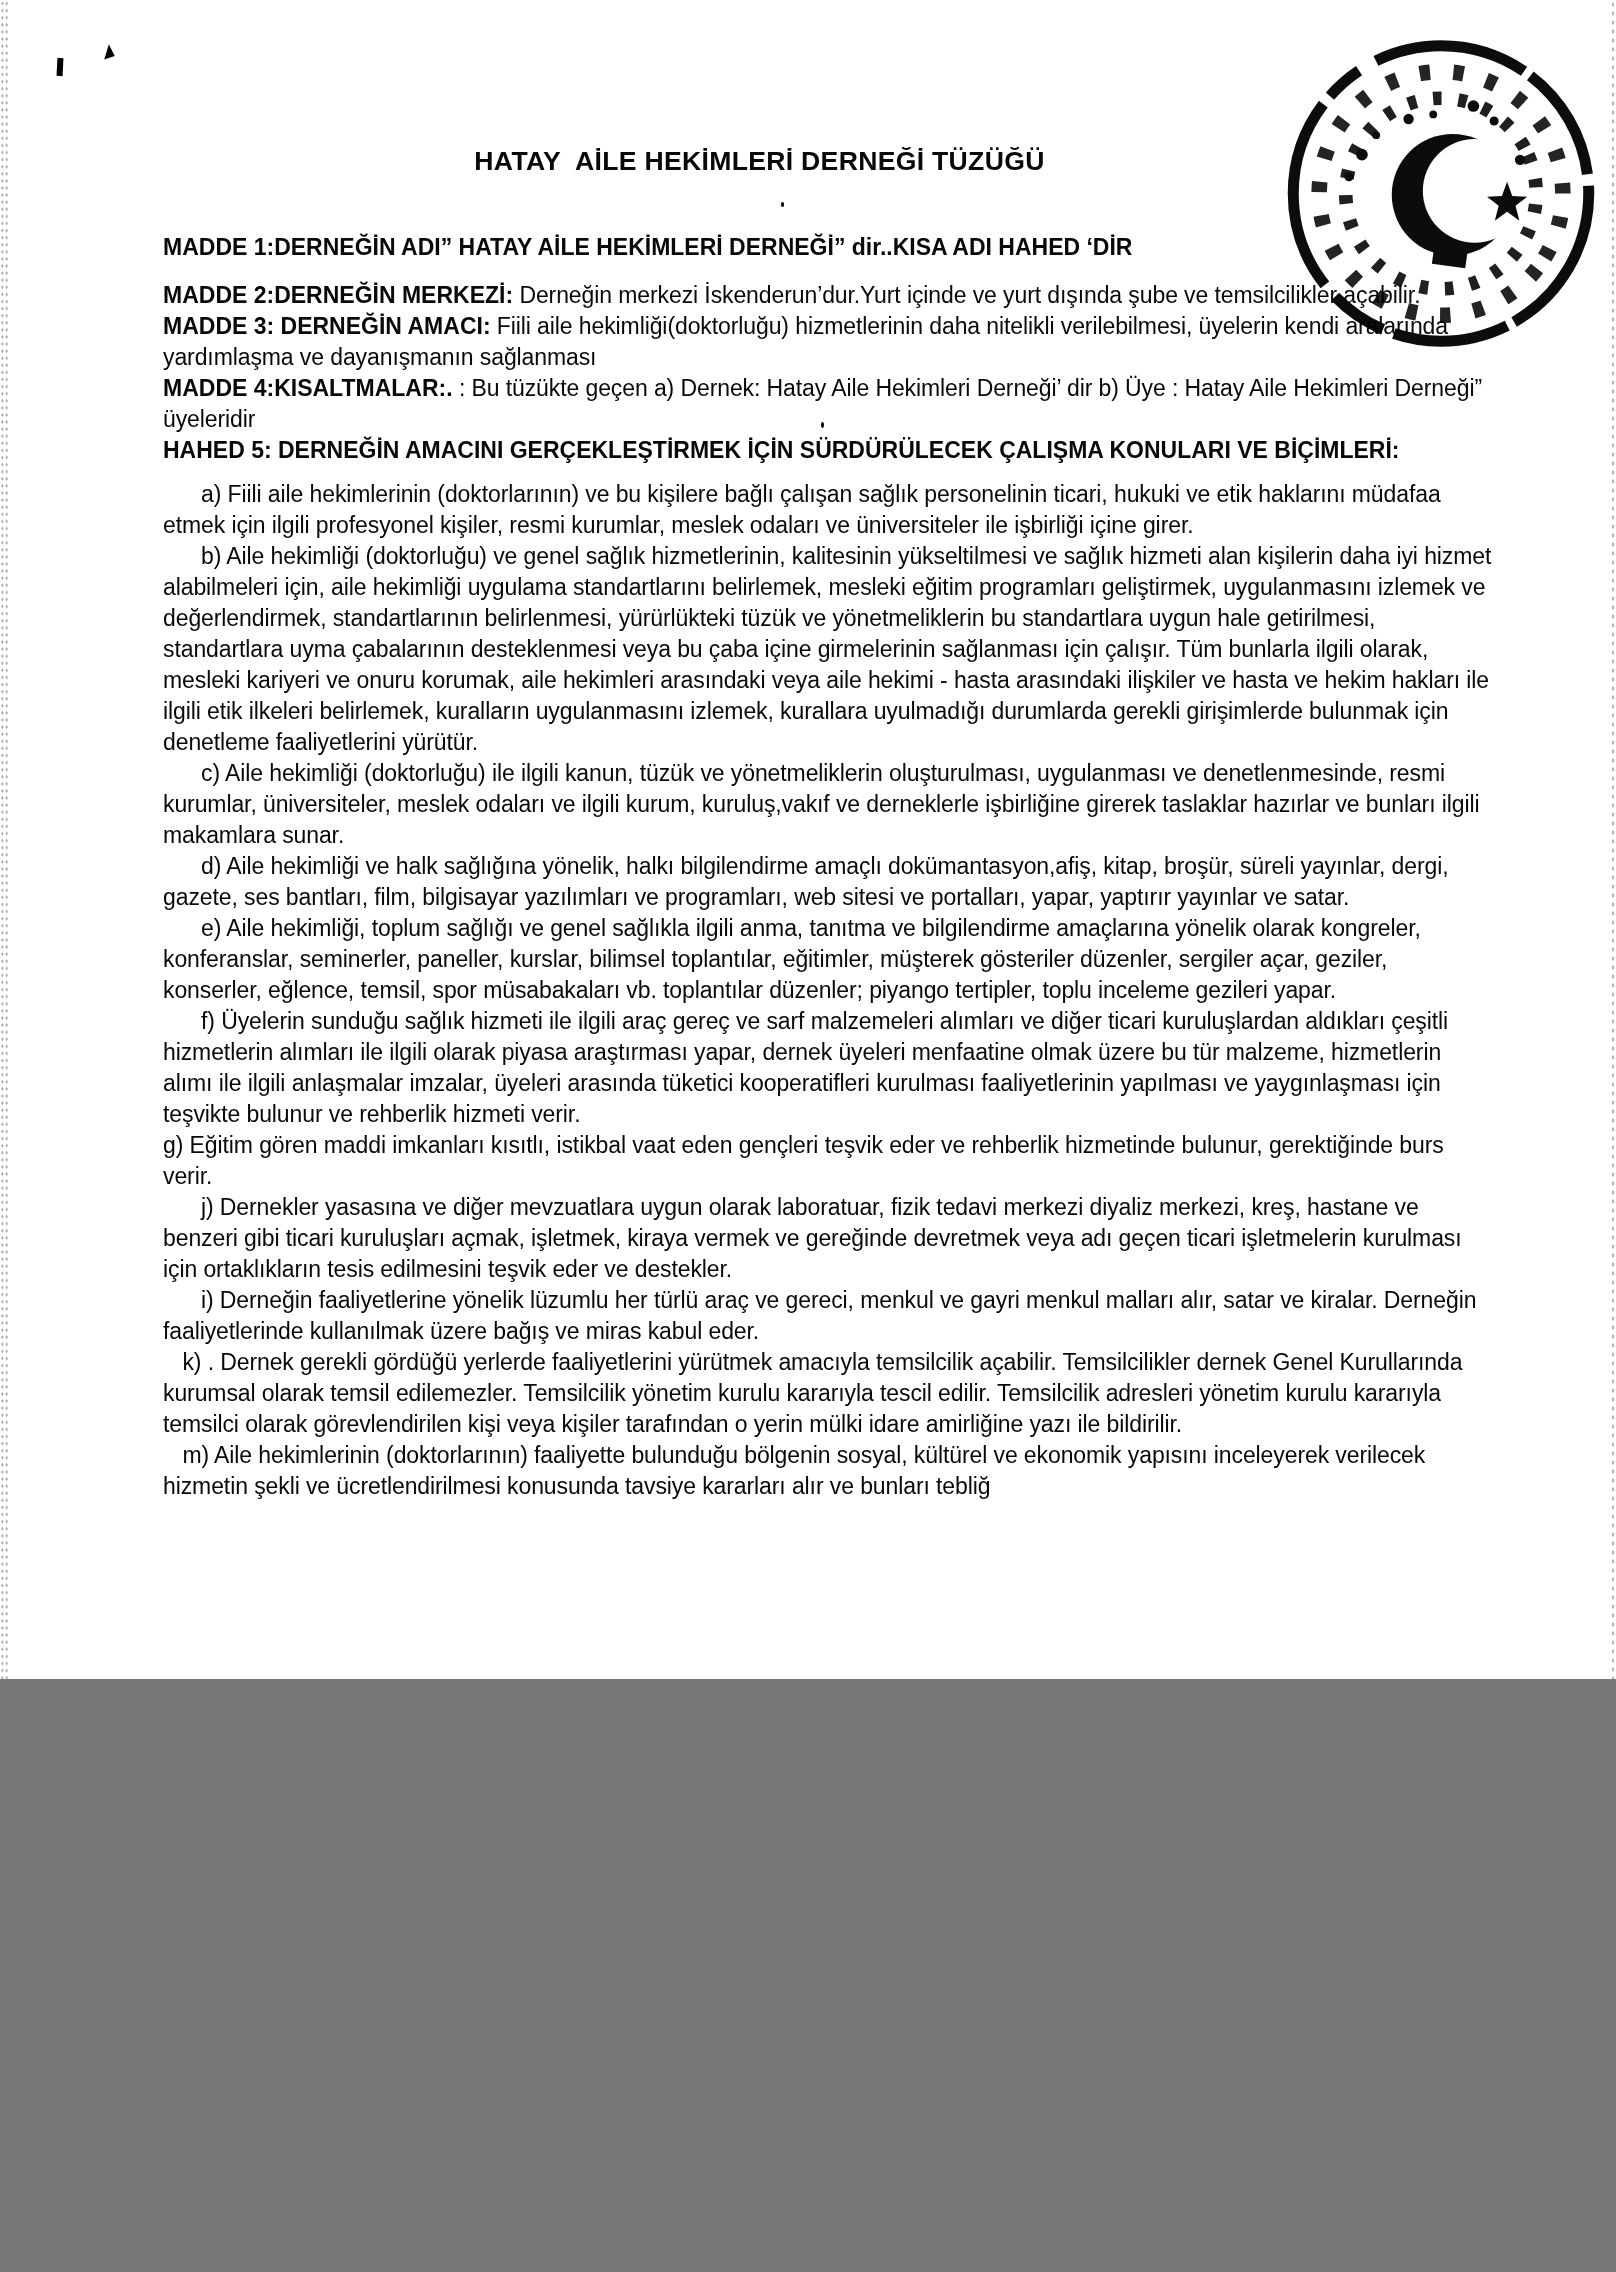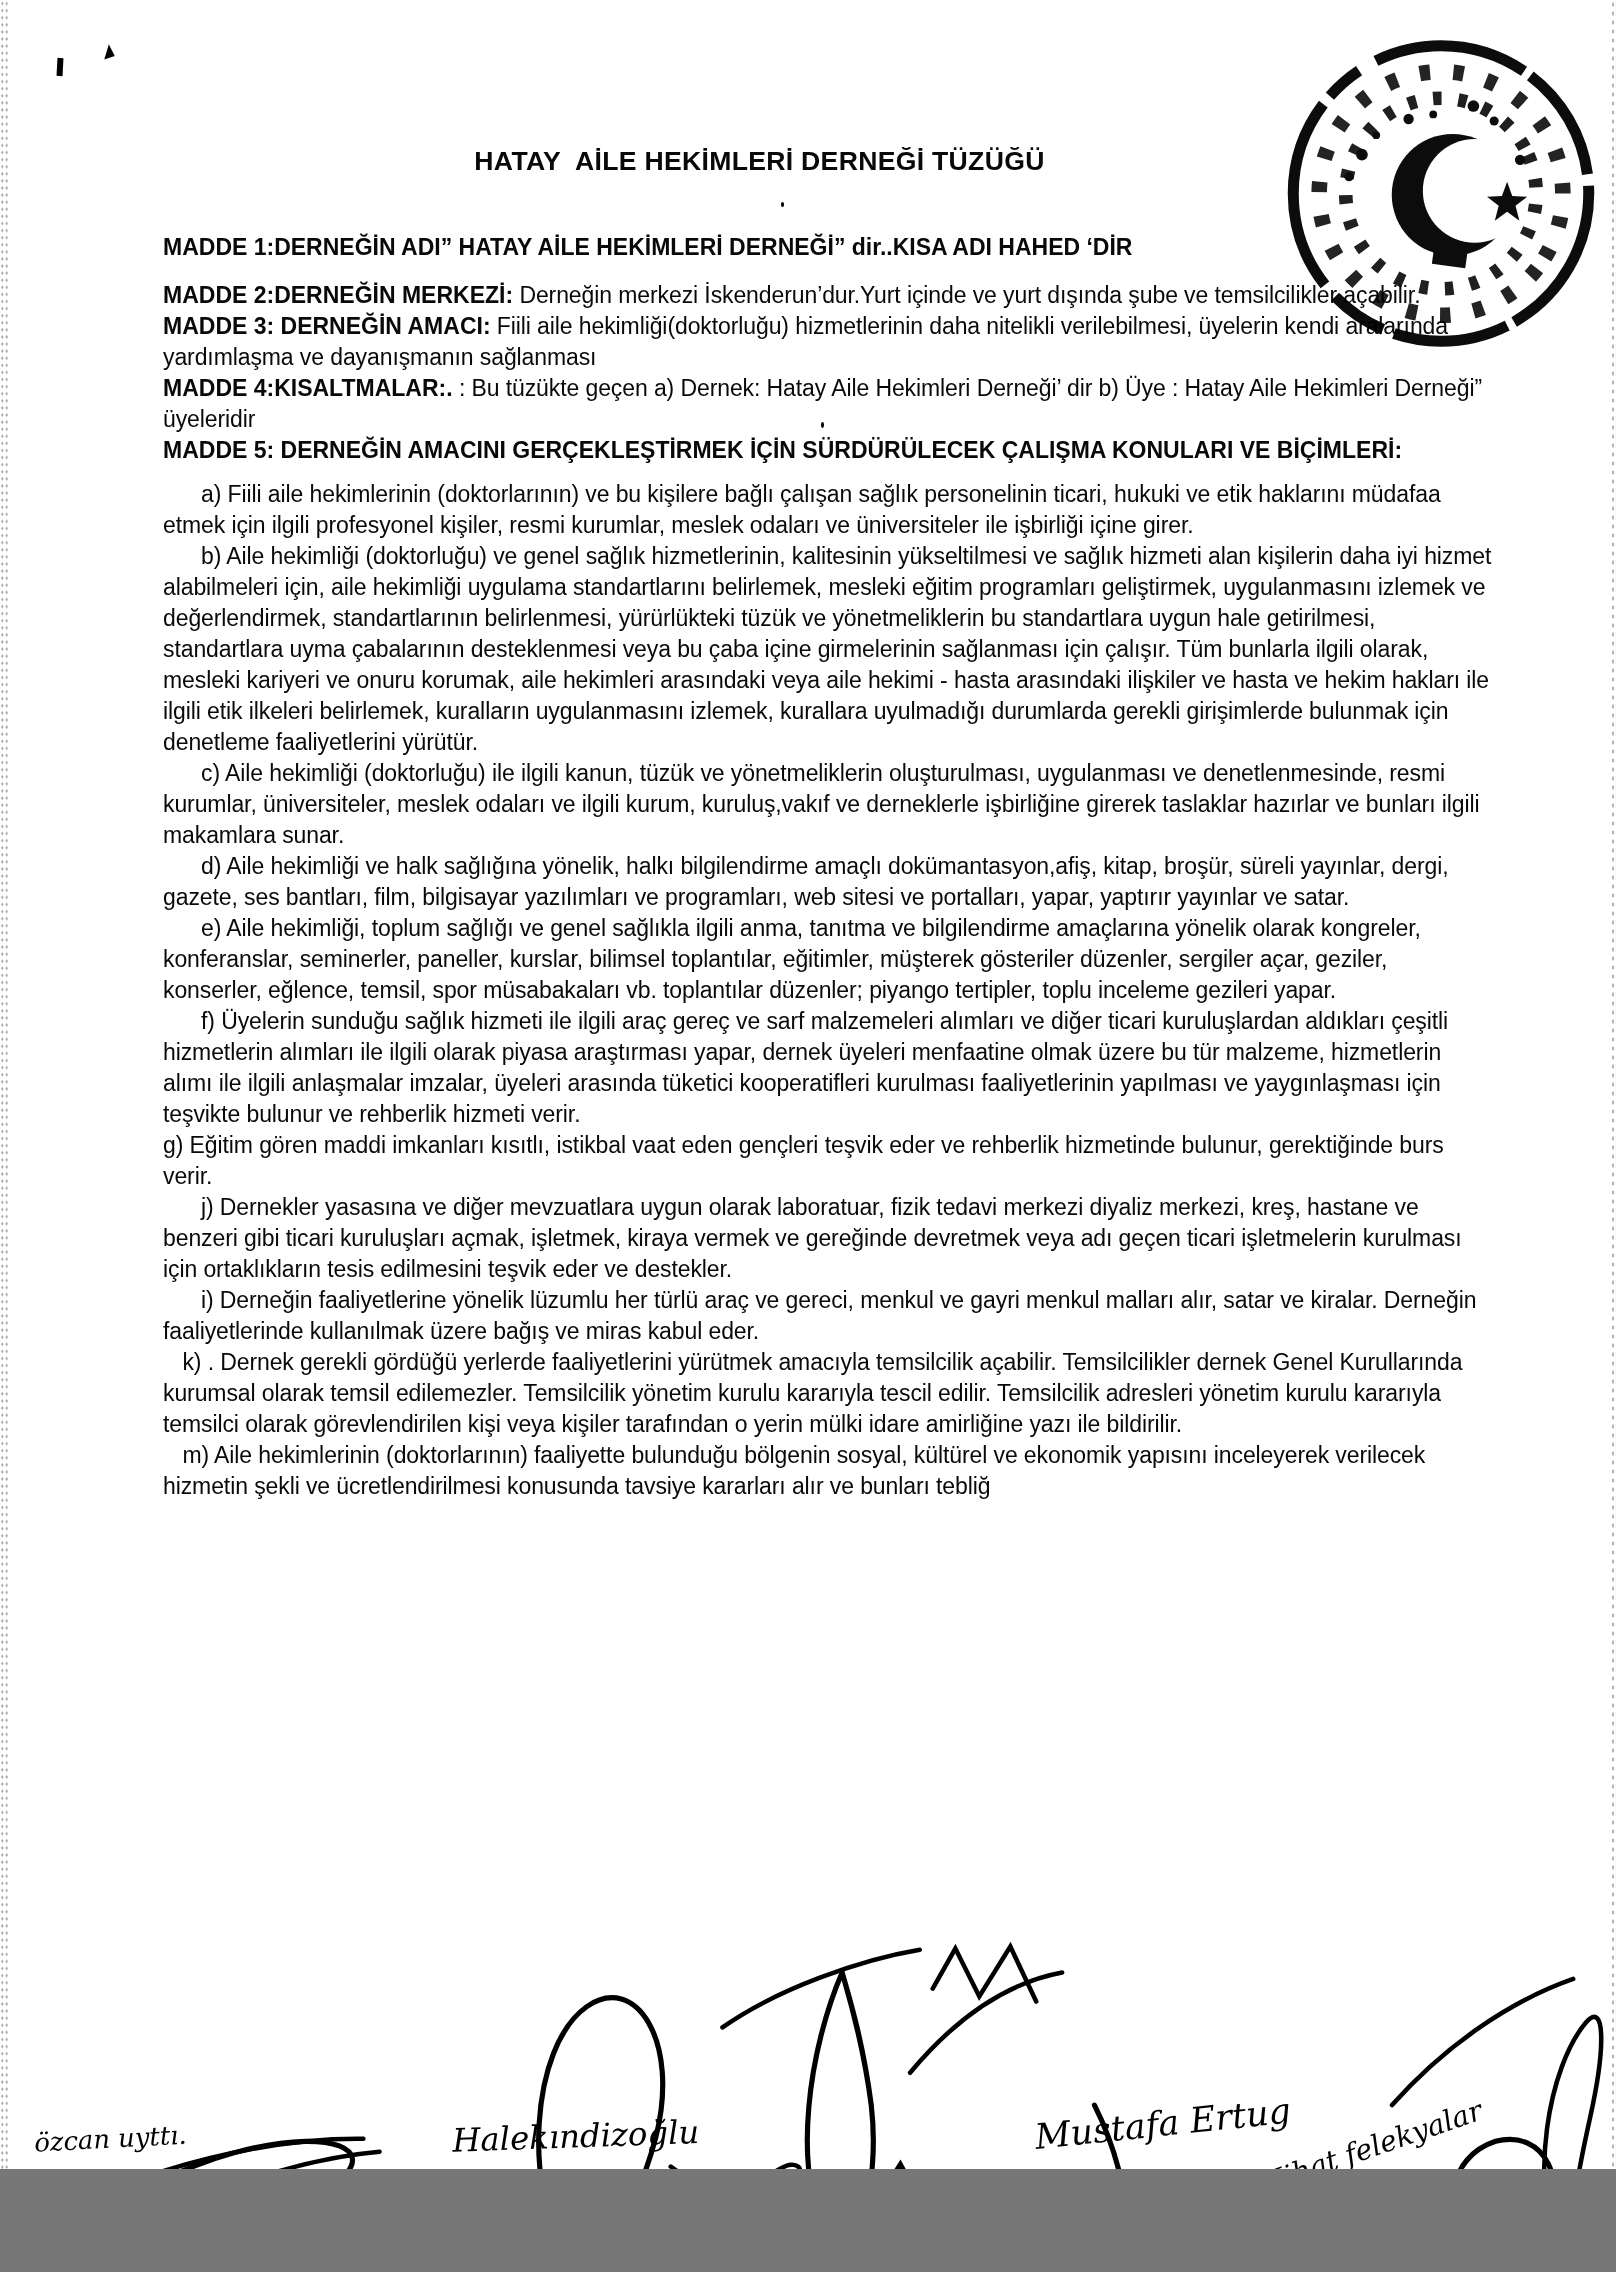--- a/index.html
+++ b/index.html
@@ -1,18 +1,18 @@
 <!DOCTYPE html>
 <html style="font-size:10.4px"><head>
 <meta charset="utf-8">
 <style>
   html,body{margin:0;padding:0;background:#777;}
   .page{
     position:relative;
-    width:1617px;height:2169px;
+    width:1617px;height:1679px;
     background:#ffffff;
     overflow:hidden;
     font-family:"Liberation Sans",sans-serif;
     color:#090909;
   }
   .noise-strip{position:absolute;top:0;height:100%;pointer-events:none;
     background-image:radial-gradient(#000 0.8px, transparent 1.1px);
     background-size:4.5px 7.1px;}
   .noise-left{left:0;width:9px;opacity:.38;}
   .noise-right{right:0.6px;width:5.8px;opacity:.30;background-size:3.9px 9px;}
@@ -61,21 +61,21 @@
   <div class="speck speck-a"></div>
   <div class="speck speck-b"></div>
 
   <div class="content">
     <h1 class="doc-title">HATAY  AİLE HEKİMLERİ DERNEĞİ TÜZÜĞÜ</h1>
     <div>
         <p class="para gap-none indent-0"><b>MADDE 1:DERNEĞİN ADI” HATAY AİLE HEKİMLERİ DERNEĞİ” dir..KISA ADI HAHED ‘DİR</b></p>
         <p class="para gap-md indent-0"><b>MADDE 2:DERNEĞİN MERKEZİ:</b><span> Derneğin merkezi İskenderun’dur.Yurt içinde ve yurt dışında şube ve temsilcilikler açabilir.</span></p>
         <p class="para gap-lg indent-0"><b>MADDE 3: DERNEĞİN AMACI:</b><span> Fiili aile hekimliği(doktorluğu) hizmetlerinin daha nitelikli verilebilmesi, üyelerin kendi aralarında yardımlaşma ve dayanışmanın sağlanması</span></p>
         <p class="para gap-lg indent-0"><b>MADDE 4:KISALTMALAR:.</b><span> : Bu tüzükte geçen a) Dernek: Hatay Aile Hekimleri Derneği’ dir b) Üye : Hatay Aile Hekimleri Derneği” üyeleridir</span></p>
-        <p class="para gap-lg indent-0"><b> MADDE 5: DERNEĞİN AMACINI GERÇEKLEŞTİRMEK İÇİN SÜRDÜRÜLECEK ÇALIŞMA KONULARI VE BİÇİMLERİ:</b></p>
+        <p class="para gap-lg indent-0"><b> HAHED 5: DERNEĞİN AMACINI GERÇEKLEŞTİRMEK İÇİN SÜRDÜRÜLECEK ÇALIŞMA KONULARI VE BİÇİMLERİ:</b></p>
         <p class="para gap-sm indent-2"><span>a) Fiili aile hekimlerinin (doktorlarının) ve bu kişilere bağlı çalışan sağlık personelinin ticari, hukuki ve etik haklarını müdafaa etmek için ilgili profesyonel kişiler, resmi kurumlar, meslek odaları ve üniversiteler ile işbirliği içine girer.</span></p>
         <p class="para gap-none indent-2"><span>b) Aile hekimliği  (doktorluğu) ve genel sağlık hizmetlerinin, kalitesinin yükseltilmesi ve sağlık hizmeti alan kişilerin daha iyi hizmet alabilmeleri için, aile hekimliği uygulama standartlarını belirlemek, mesleki eğitim programları geliştirmek, uygulanmasını izlemek ve değerlendirmek, standartlarının belirlenmesi, yürürlükteki tüzük ve yönetmeliklerin bu standartlara uygun hale getirilmesi, standartlara uyma çabalarının desteklenmesi veya bu çaba içine girmelerinin sağlanması için çalışır. Tüm bunlarla ilgili olarak, mesleki kariyeri ve onuru korumak, aile hekimleri arasındaki veya aile hekimi - hasta arasındaki ilişkiler ve hasta ve hekim hakları ile ilgili etik ilkeleri belirlemek, kuralların uygulanmasını izlemek, kurallara uyulmadığı durumlarda gerekli girişimlerde bulunmak için denetleme faaliyetlerini yürütür.</span></p>
         <p class="para gap-none indent-2"><span>c) Aile hekimliği (doktorluğu) ile ilgili kanun, tüzük ve yönetmeliklerin oluşturulması, uygulanması ve denetlenmesinde, resmi kurumlar, üniversiteler, meslek odaları ve ilgili kurum, kuruluş,vakıf ve derneklerle işbirliğine girerek taslaklar hazırlar ve bunları ilgili makamlara sunar.</span></p>
         <p class="para gap-none indent-2"><span>d) Aile hekimliği ve halk sağlığına yönelik, halkı bilgilendirme amaçlı  dokümantasyon,afiş, kitap, broşür, süreli yayınlar, dergi, gazete, ses bantları, film, bilgisayar yazılımları ve programları, web sitesi ve portalları, yapar, yaptırır yayınlar ve satar.</span></p>
         <p class="para gap-none indent-2"><span>e) Aile hekimliği, toplum sağlığı ve genel sağlıkla ilgili anma, tanıtma ve bilgilendirme amaçlarına yönelik olarak kongreler, konferanslar, seminerler, paneller, kurslar, bilimsel toplantılar, eğitimler, müşterek gösteriler düzenler, sergiler açar, geziler, konserler, eğlence, temsil, spor müsabakaları vb. toplantılar düzenler; piyango tertipler, toplu inceleme gezileri yapar.</span></p>
         <p class="para gap-none indent-2"><span>f) Üyelerin sunduğu sağlık hizmeti ile ilgili araç gereç ve sarf malzemeleri alımları ve diğer ticari kuruluşlardan aldıkları çeşitli hizmetlerin alımları ile ilgili olarak piyasa araştırması yapar, dernek üyeleri menfaatine olmak üzere bu tür malzeme, hizmetlerin alımı ile ilgili anlaşmalar imzalar, üyeleri arasında tüketici kooperatifleri kurulması faaliyetlerinin yapılması ve yaygınlaşması için teşvikte bulunur ve rehberlik hizmeti verir.</span></p>
         <p class="para gap-none indent-0"><span>g) Eğitim gören maddi imkanları kısıtlı, istikbal vaat eden gençleri teşvik eder ve rehberlik hizmetinde bulunur, gerektiğinde burs verir.</span></p>
         <p class="para gap-none indent-2"><span>j) Dernekler yasasına ve diğer mevzuatlara uygun olarak laboratuar, fizik tedavi merkezi diyaliz merkezi, kreş, hastane ve benzeri gibi ticari kuruluşları açmak, işletmek, kiraya vermek ve gereğinde devretmek veya adı geçen ticari işletmelerin kurulması için ortaklıkların tesis edilmesini teşvik eder ve destekler.</span></p>
         <p class="para gap-none indent-2"><span>i) Derneğin faaliyetlerine yönelik lüzumlu her türlü araç ve gereci, menkul ve gayri menkul malları alır, satar ve kiralar. Derneğin faaliyetlerinde kullanılmak üzere bağış ve miras kabul eder.</span></p>
         <p class="para gap-none indent-1"><span>k) . Dernek gerekli gördüğü yerlerde faaliyetlerini yürütmek amacıyla temsilcilik açabilir. Temsilcilikler dernek Genel Kurullarında kurumsal olarak temsil edilemezler. Temsilcilik yönetim kurulu kararıyla tescil edilir. Temsilcilik adresleri yönetim kurulu kararıyla temsilci olarak görevlendirilen kişi veya kişiler tarafından o yerin mülki idare amirliğine yazı ile bildirilir.</span></p>

